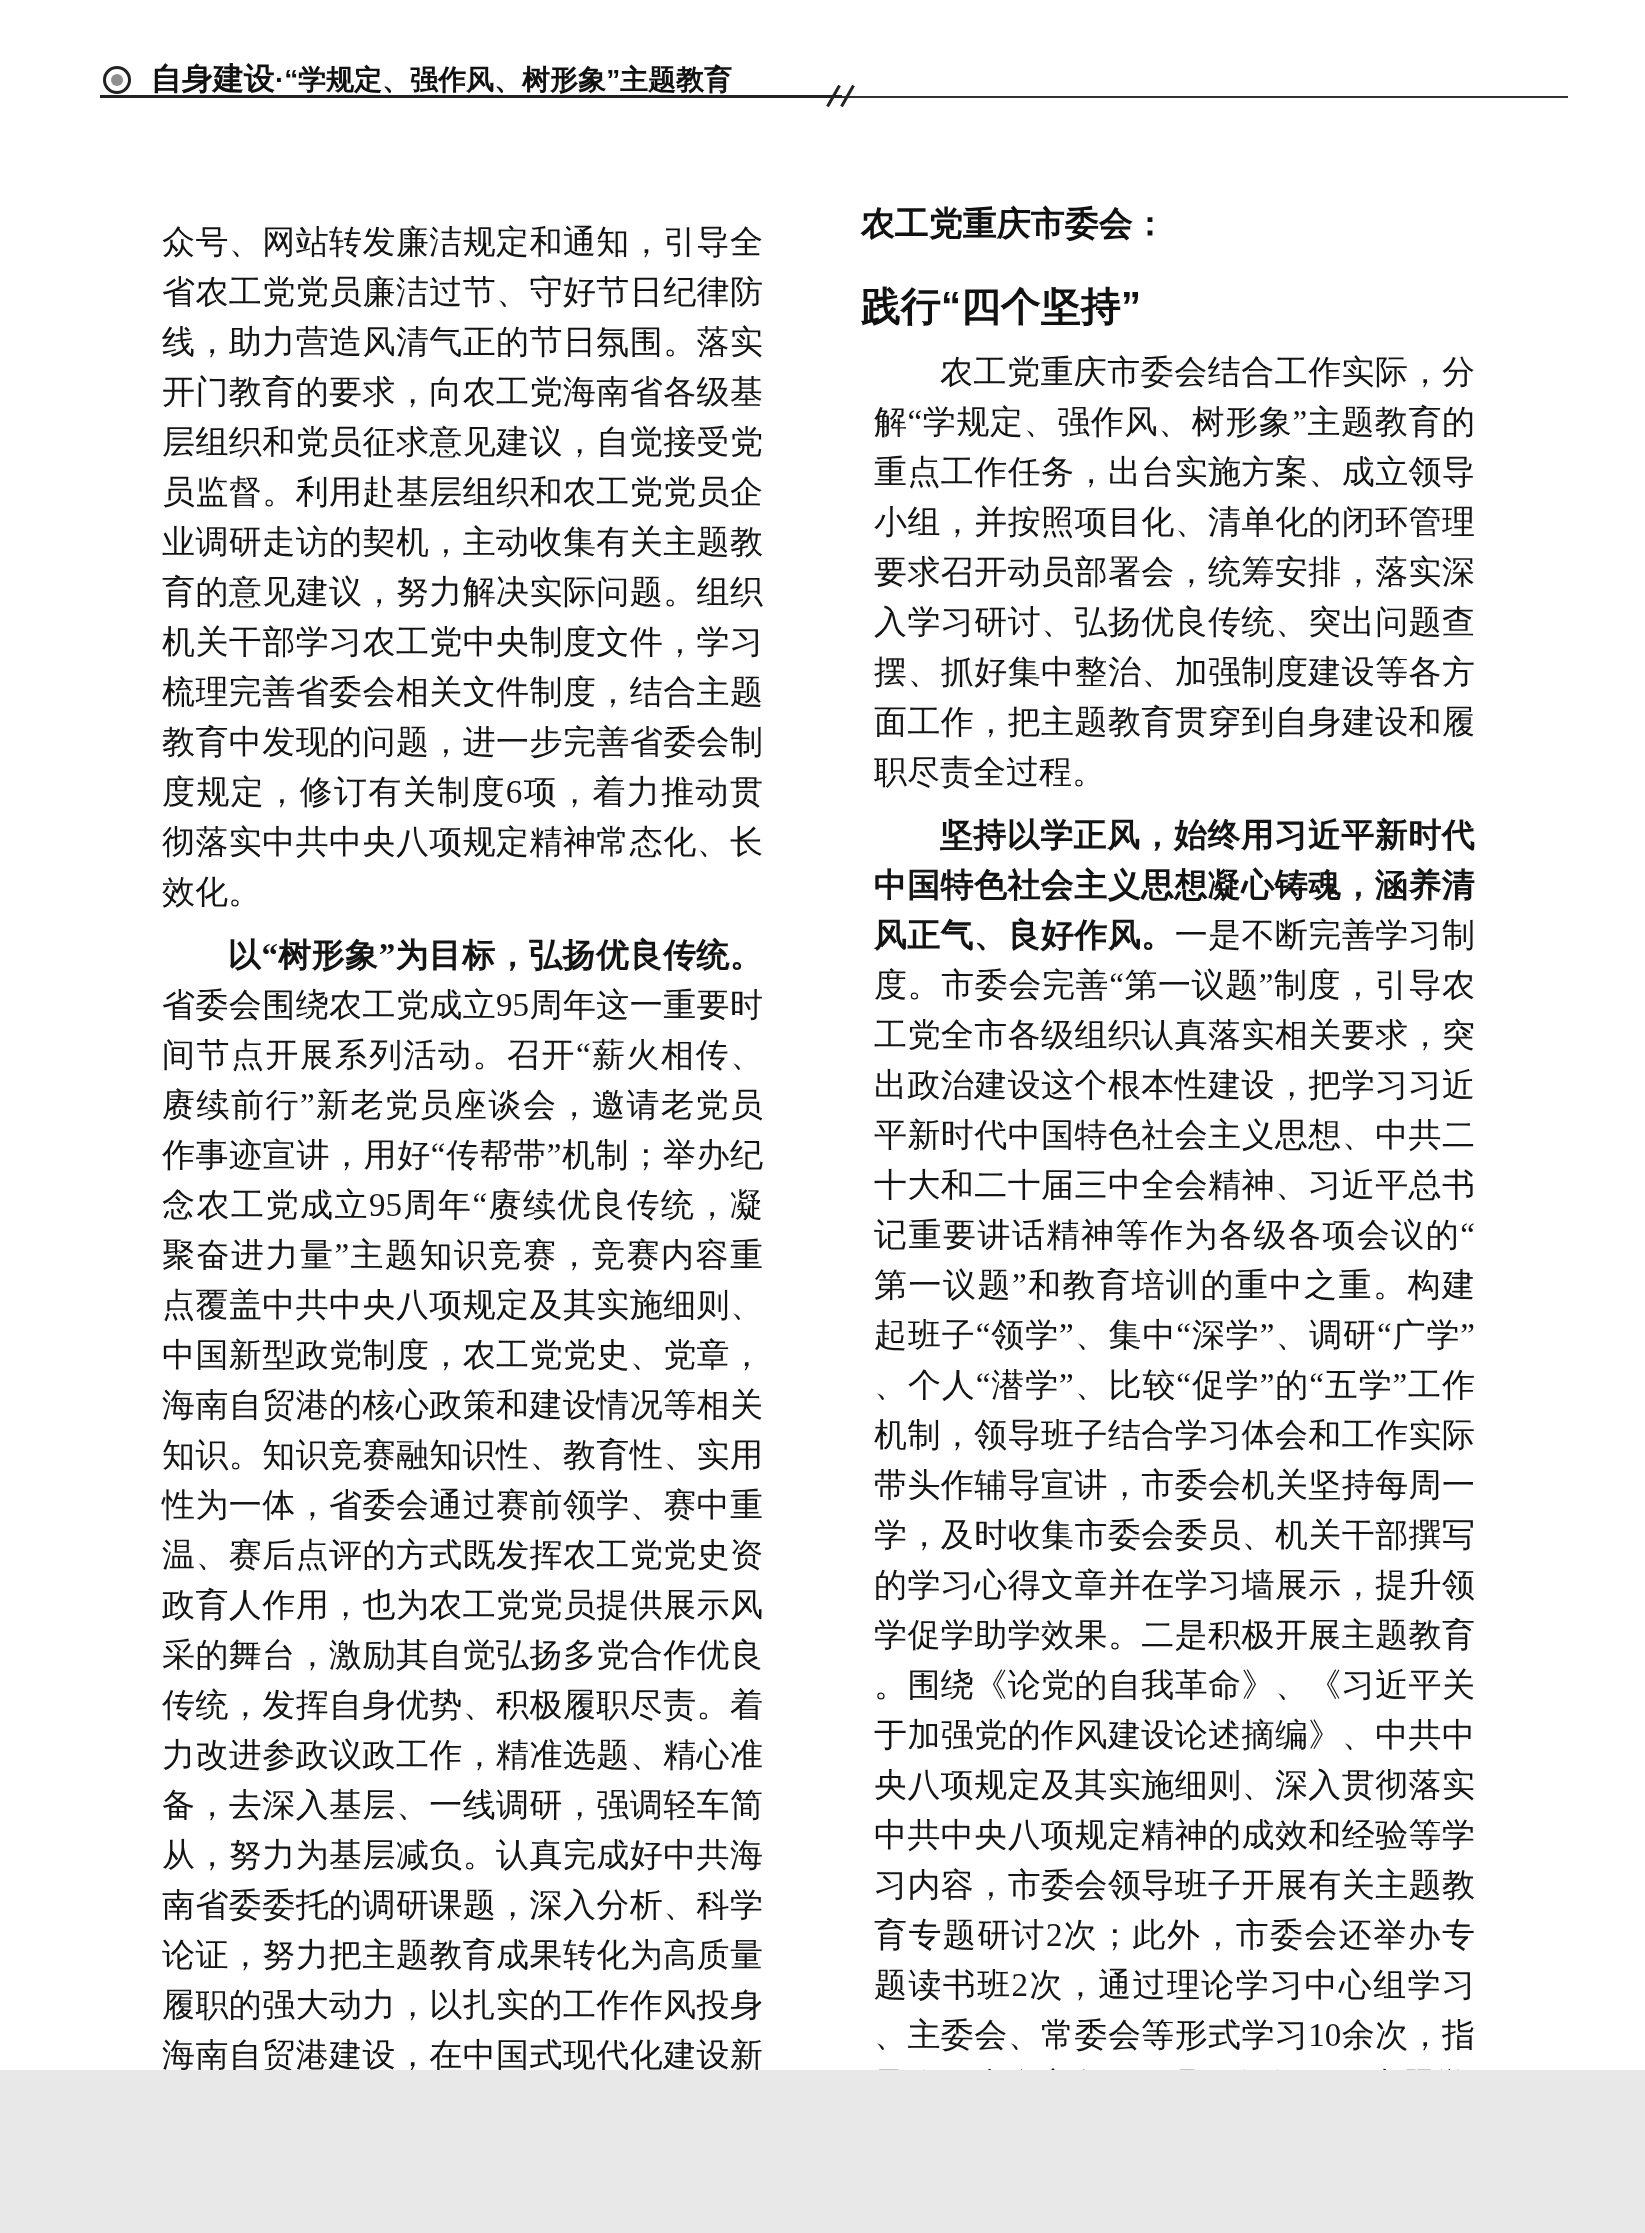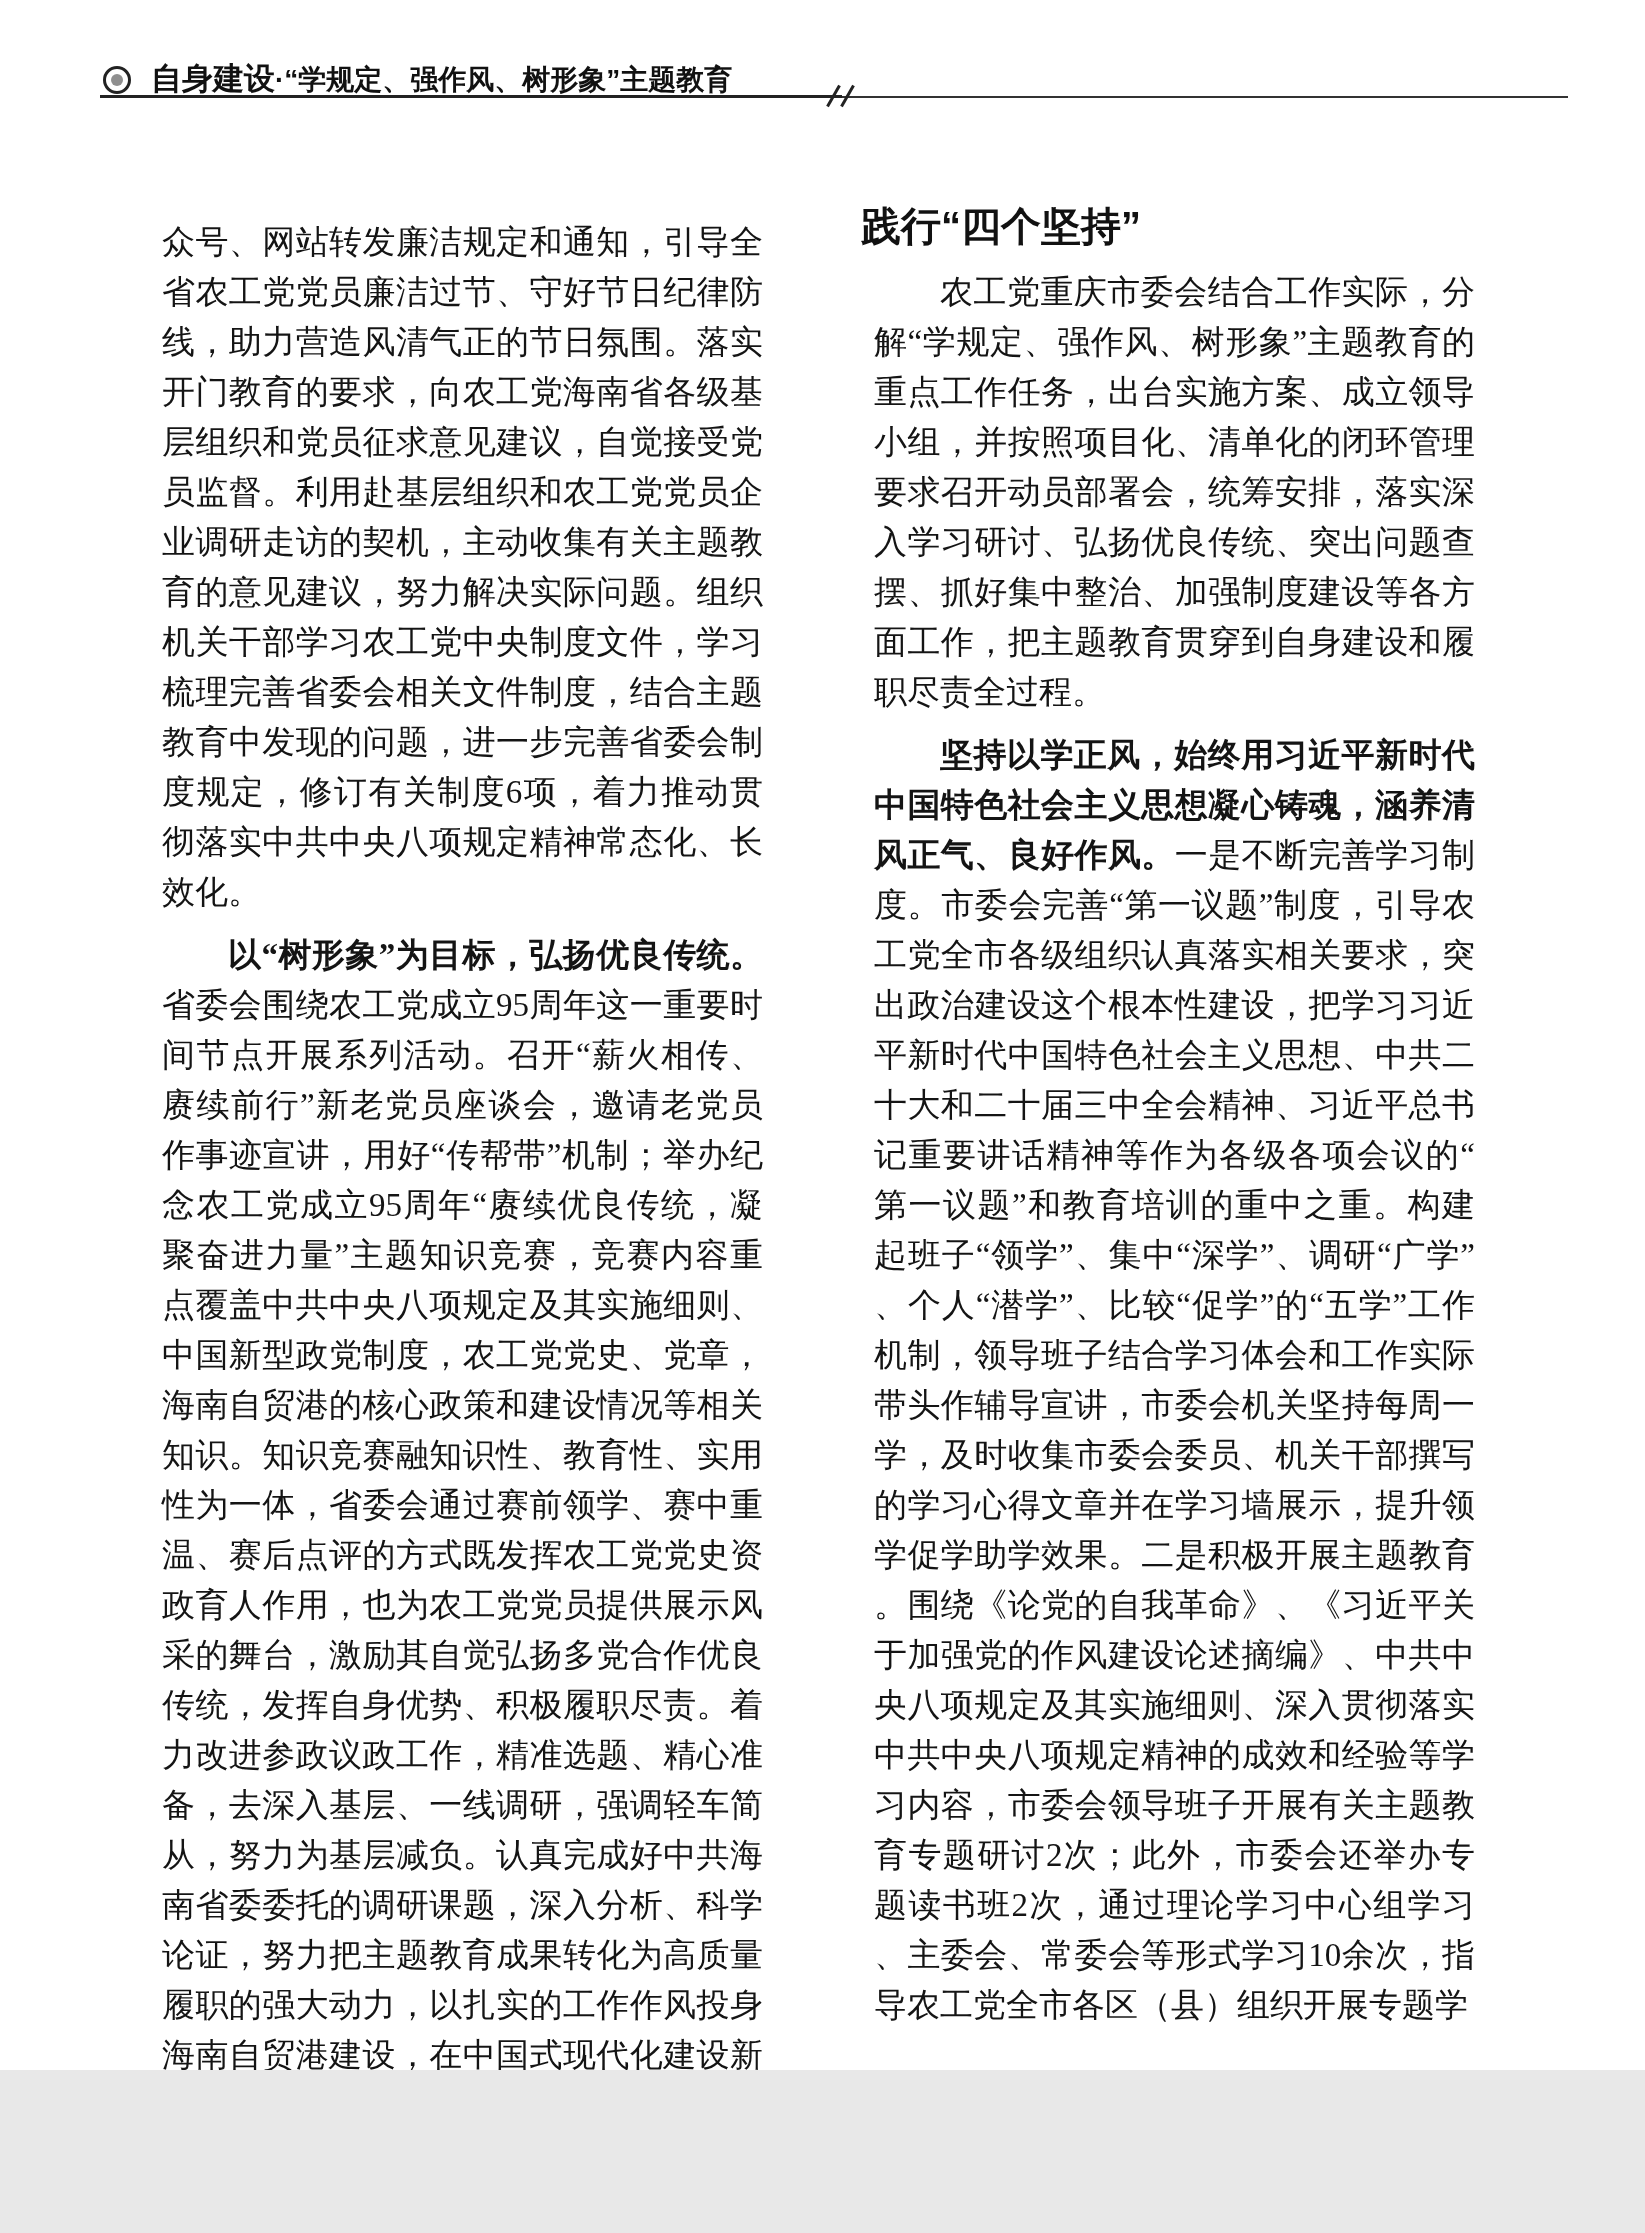--- a/index.html
+++ b/index.html
@@ -84,20 +84,21 @@
     <div class="slash s1"></div>
     <div class="slash s2"></div>
   </div>
 
   <div id="left-col" class="col">
     <p><span>众号、网站转发廉洁规定和通知，引导全省农工党党员廉洁过节、守好节日纪律防线，助力营造风清气正的节日氛围。落实开门教育的要求，向农工党海南省各级基层组织和党员征求意见建议，自觉接受党员监督。利用赴基层组织和农工党党员企业调研走访的契机，主动收集有关主题教育的意见建议，努力解决实际问题。组织机关干部学习农工党中央制度文件，学习梳理完善省委会相关文件制度，结合主题教育中发现的问题，进一步完善省委会制度规定，修订有关制度6项，着力推动贯彻落实中共中央八项规定精神常态化、长效化。</span></p>
     <p class="indent"><b class="lead">以“树形象”为目标，弘扬优良传统。</b><span>省委会围绕农工党成立95周年这一重要时间节点开展系列活动。召开“薪火相传、赓续前行”新老党员座谈会，邀请老党员作事迹宣讲，用好“传帮带”机制；举办纪念农工党成立95周年“赓续优良传统，凝聚奋进力量”主题知识竞赛，竞赛内容重点覆盖中共中央八项规定及其实施细则、中国新型政党制度，农工党党史、党章，海南自贸港的核心政策和建设情况等相关知识。知识竞赛融知识性、教育性、实用性为一体，省委会通过赛前领学、赛中重温、赛后点评的方式既发挥农工党党史资政育人作用，也为农工党党员提供展示风采的舞台，激励其自觉弘扬多党合作优良传统，发挥自身优势、积极履职尽责。着力改进参政议政工作，精准选题、精心准备，去深入基层、一线调研，强调轻车简从，努力为基层减负。认真完成好中共海南省委委托的调研课题，深入分析、科学论证，努力把主题教育成果转化为高质量履职的强大动力，以扎实的工作作风投身海南自贸港建设，在中国式现代化建设新征程中彰显农工党的良好风貌。</span></p>
   </div>
 
   <div id="right-col" class="col">
+    <div class="kicker">农工党重庆市委会：</div>
     <div class="article-title">践行“四个坚持”</div>
     <p class="indent"><span>农工党重庆市委会结合工作实际，分解“学规定、强作风、树形象”主题教育的重点工作任务，出台实施方案、成立领导小组，并按照项目化、清单化的闭环管理要求召开动员部署会，统筹安排，落实深入学习研讨、弘扬优良传统、突出问题查摆、抓好集中整治、加强制度建设等各方面工作，把主题教育贯穿到自身建设和履职尽责全过程。</span></p>
     <p class="indent"><b class="lead">坚持以学正风，始终用习近平新时代中国特色社会主义思想凝心铸魂，涵养清风正气、良好作风。</b><span>一是不断完善学习制度。市委会完善“第一议题”制度，引导农工党全市各级组织认真落实相关要求，突出政治建设这个根本性建设，把学习习近平新时代中国特色社会主义思想、中共二十大和二十届三中全会精神、习近平总书记重要讲话精神等作为各级各项会议的“第一议题”和教育培训的重中之重。构建起班子“领学”、集中“深学”、调研“广学”、个人“潜学”、比较“促学”的“五学”工作机制，领导班子结合学习体会和工作实际带头作辅导宣讲，市委会机关坚持每周一学，及时收集市委会委员、机关干部撰写的学习心得文章并在学习墙展示，提升领学促学助学效果。二是积极开展主题教育。围绕《论党的自我革命》、《习近平关于加强党的作风建设论述摘编》、中共中央八项规定及其实施细则、深入贯彻落实中共中央八项规定精神的成效和经验等学习内容，市委会领导班子开展有关主题教育专题研讨2次；此外，市委会还举办专题读书班2次，通过理论学习中心组学习、主委会、常委会等形式学习10余次，指导农工党全市各区（县）组织开展专题学</span></p>
   </div>
 
   <div id="footer">
     <span class="page-num">46</span>
     <div class="footer-center">
       <span>前进论坛</span>
       <span>2025年7月</span>

